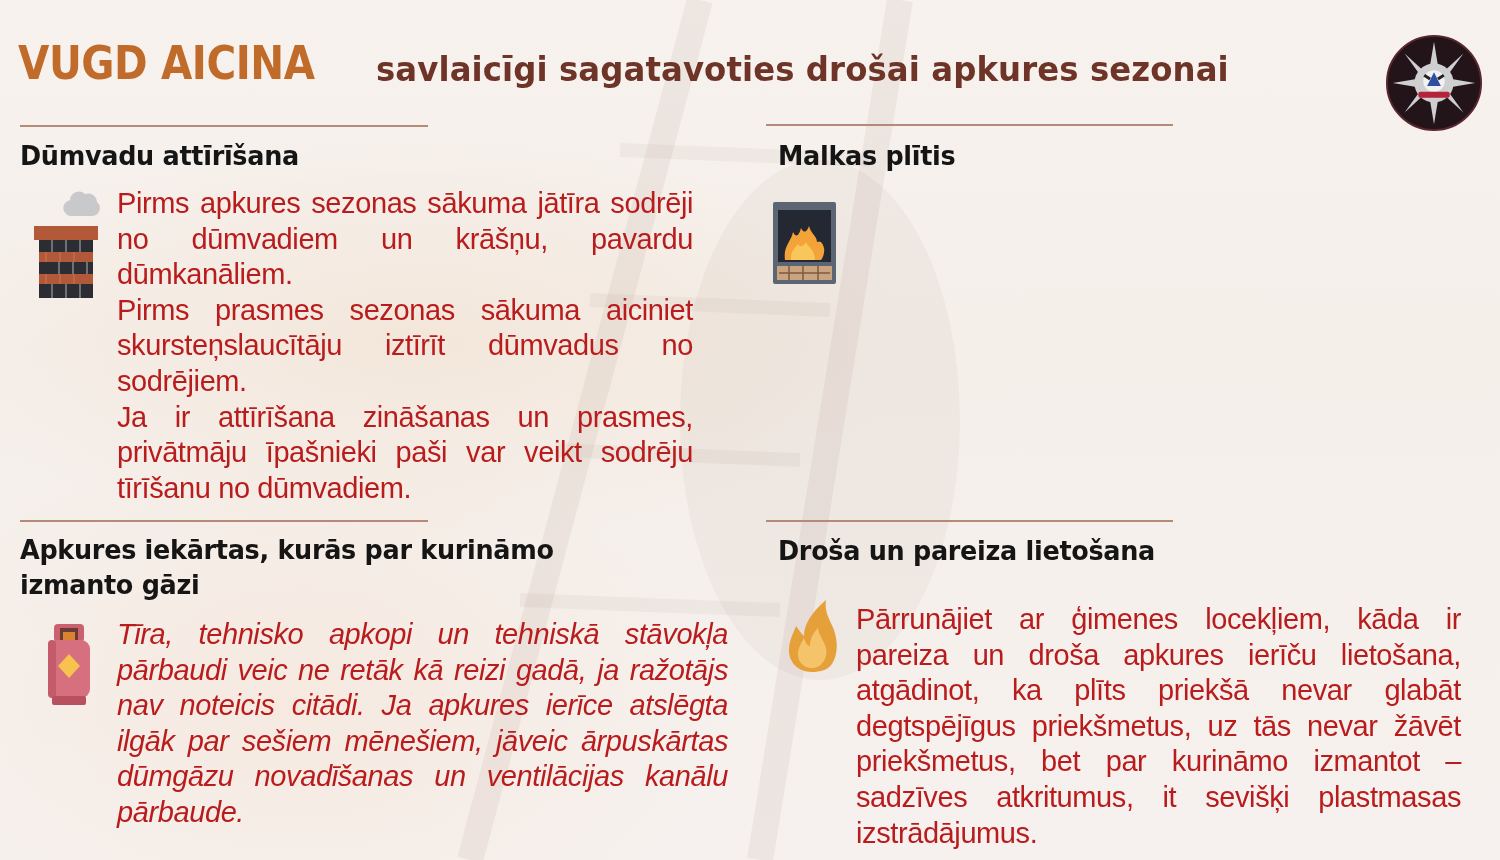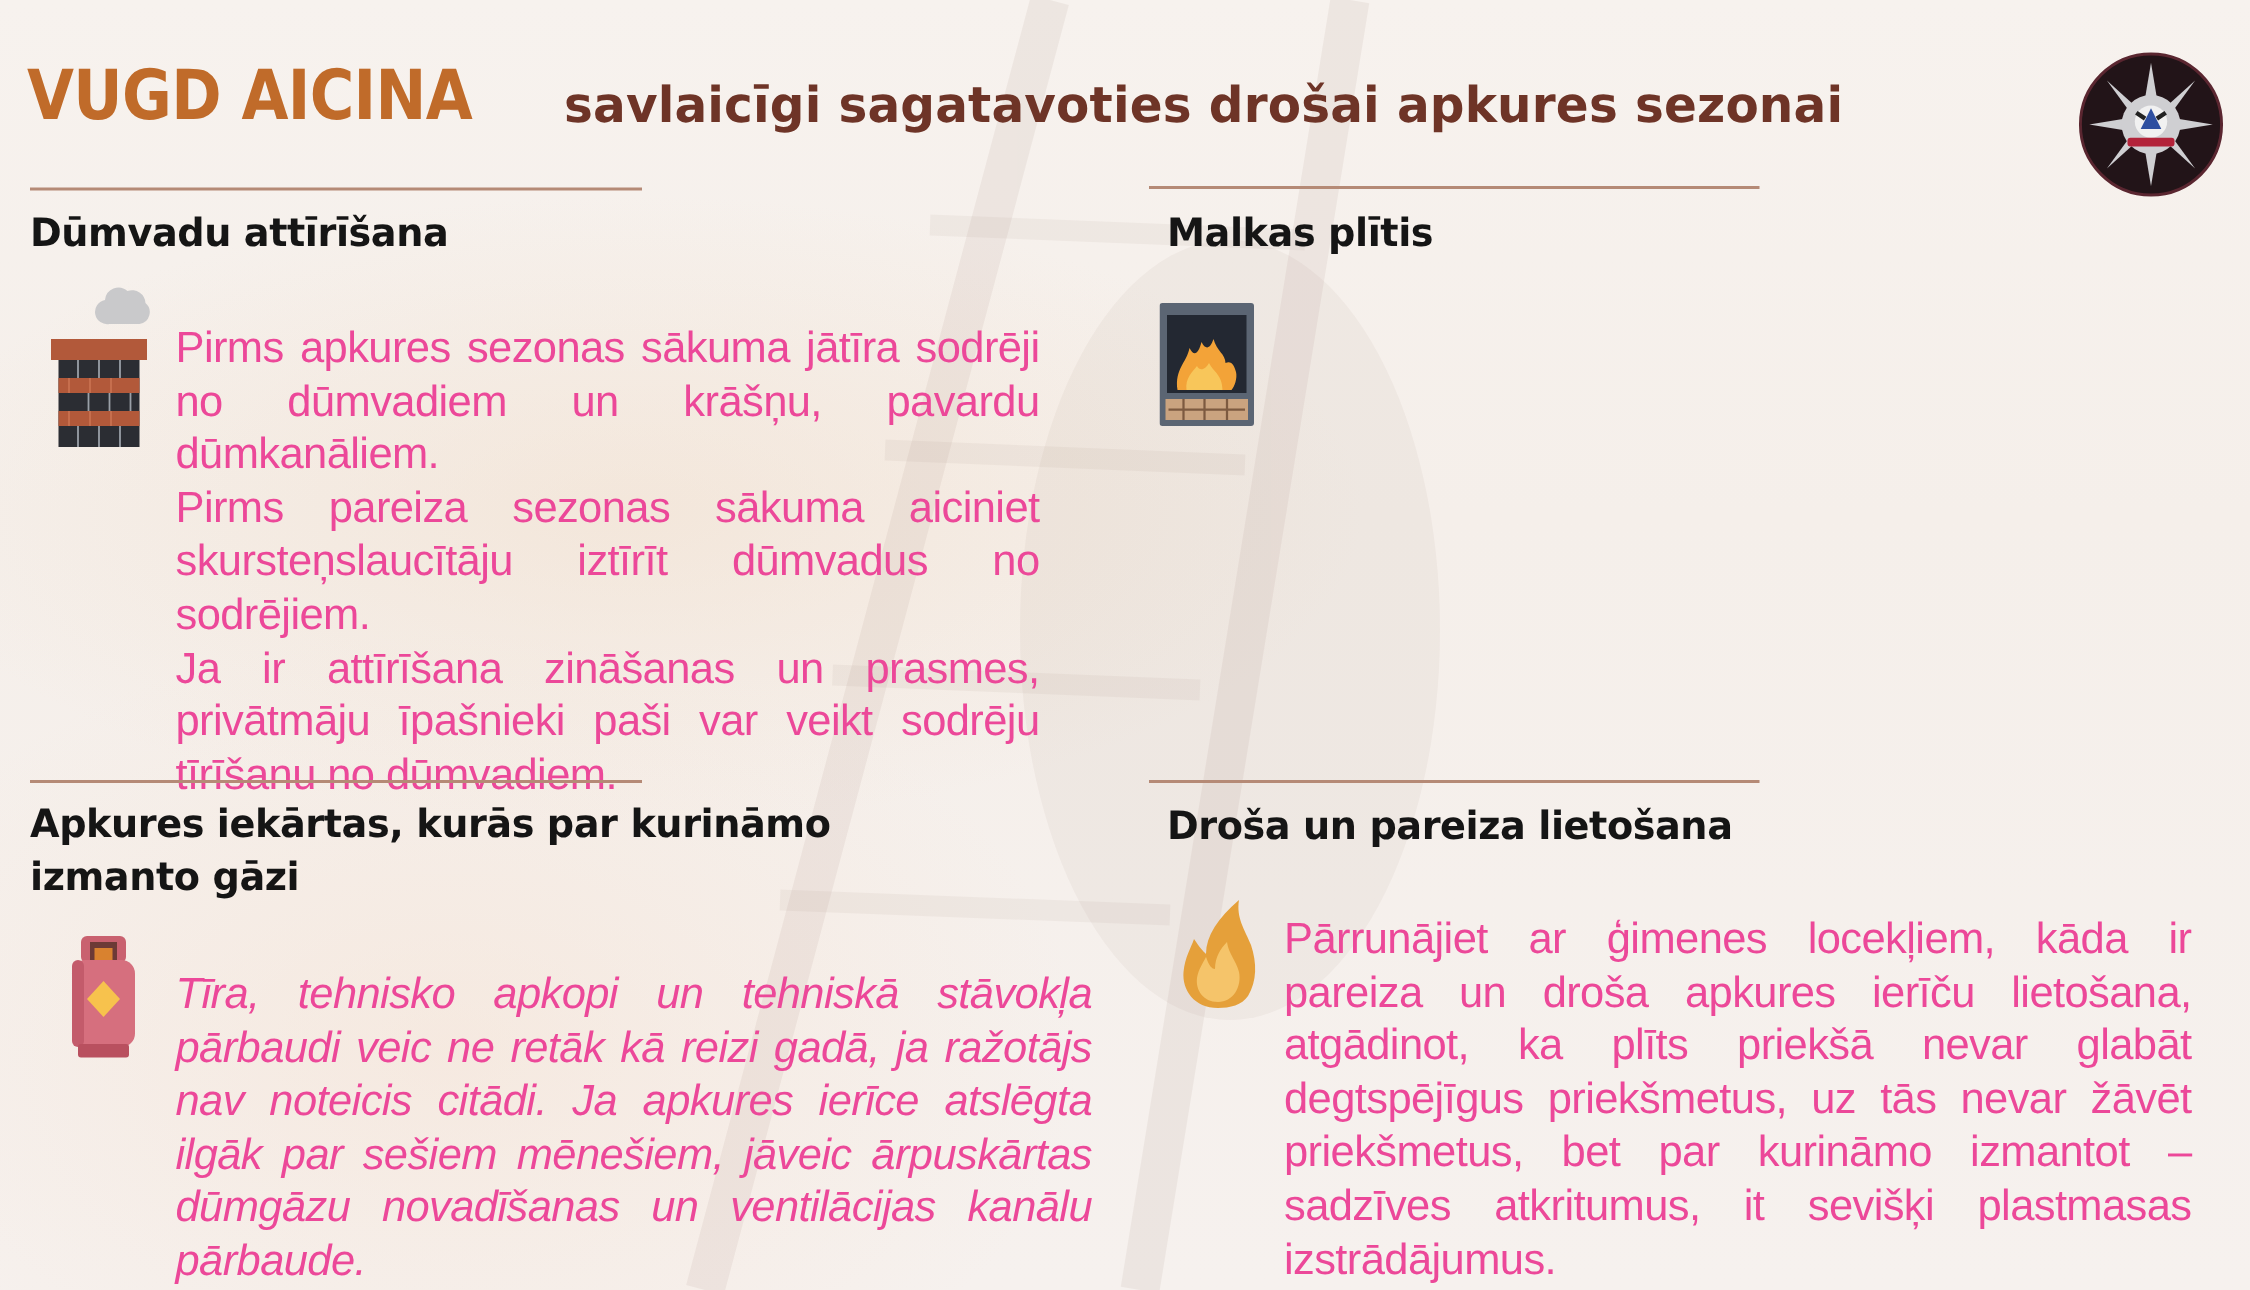--- a/index.html
+++ b/index.html
@@ -43,24 +43,23 @@
       position: absolute;
       font-family: "DejaVu Sans", sans-serif;
       font-weight: bold; font-size: 26px; color: #151515;
       line-height: 35px;
       transform: scaleX(0.98); transform-origin: left top;
       letter-spacing: -0.3px;
     }
     .section-body {
       position: absolute;
       font-family: "Liberation Sans", sans-serif;
-      font-size: 29px; line-height: 35.6px; color: #ec4899;
+      font-size: 29px; line-height: 35.6px; color: #b91c1c;
       text-align: justify;
       letter-spacing: -0.4px;
-      margin-top: 29px;
     }
     .section-body p { margin: 0; }
     .icon { position: absolute; }
   </style>
 </head>
 <body>
 
 <svg class="bg-ladder" viewBox="0 0 1500 860">
   <g opacity="0.10" fill="none" stroke="#9c8478" stroke-width="26">
     <line x1="700" y1="0" x2="470" y2="860"></line>
@@ -127,21 +126,21 @@
       <line x1="14" y1="66" x2="14" y2="76"></line>
         <line x1="28" y1="66" x2="28" y2="76"></line>
         <line x1="42" y1="66" x2="42" y2="76"></line>
       <line x1="14" y1="88" x2="14" y2="98"></line>
         <line x1="28" y1="88" x2="28" y2="98"></line>
         <line x1="42" y1="88" x2="42" y2="98"></line>
     </g>
   </svg>
   <div class="section-body" style="left:117px; top:186px; width:576px;">
     <p>Pirms apkures sezonas sākuma jātīra sodrēji no dūmvadiem un krāšņu, pavardu dūmkanāliem.</p>
-    <p>Pirms pareiza sezonas sākuma aiciniet skursteņslaucītāju iztīrīt dūmvadus no sodrējiem.</p>
+    <p>Pirms prasmes sezonas sākuma aiciniet skursteņslaucītāju iztīrīt dūmvadus no sodrējiem.</p>
     <p>Ja ir attīrīšana zināšanas un prasmes, privātmāju īpašnieki paši var veikt sodrēju tīrīšanu no dūmvadiem.</p>
   </div>
 </div>
 
 <div>
   <div class="divider" style="left:766px; top:124px; width:407px;"></div>
   <div class="section-title" style="left:778px; top:139px;">Malkas plītis</div>
   <svg class="icon" style="left:773px; top:202px; width:63px; height:82px;" viewBox="0 0 63 82">
     <rect x="0" y="0" width="63" height="82" rx="2" fill="#5b6573"></rect>
     <rect x="5" y="8" width="53" height="52" fill="#232832"></rect>
@@ -176,16 +175,16 @@
   </div>
 </div>
 
 <div>
   <div class="divider" style="left:766px; top:520px; width:407px;"></div>
   <div class="section-title" style="left:778px; top:534px;">Droša un pareiza lietošana</div>
   <svg class="icon" style="left:786px; top:598px; width:52px; height:76px;" viewBox="0 0 52 76">
     <path d="M26 74 C10 74 2 62 3 50 C4 40 8 34 10 28 C14 34 16 36 18 38 C18 26 26 14 40 2 C38 14 44 22 48 32 C52 44 52 56 46 66 C42 72 34 74 26 74 Z" fill="#e5a03a"></path>
     <path d="M26 70 C16 70 11 62 12 54 C13 48 16 44 18 40 C20 46 22 48 24 48 C24 40 28 34 32 30 C33 38 38 42 40 50 C42 60 36 70 26 70 Z" fill="#f5c46a"></path>
   </svg>
-  <div class="section-body" style="left:856px; top:580px; width:605px;">
+  <div class="section-body" style="left:856px; top:602px; width:605px;">
     <p>Pārrunājiet ar ģimenes locekļiem, kāda ir pareiza un droša apkures ierīču lietošana, atgādinot, ka plīts priekšā nevar glabāt degtspējīgus priekšmetus, uz tās nevar žāvēt priekšmetus, bet par kurināmo izmantot – sadzīves atkritumus, it sevišķi plastmasas izstrādājumus.</p>
   </div>
 </div>
 
 </body></html>

